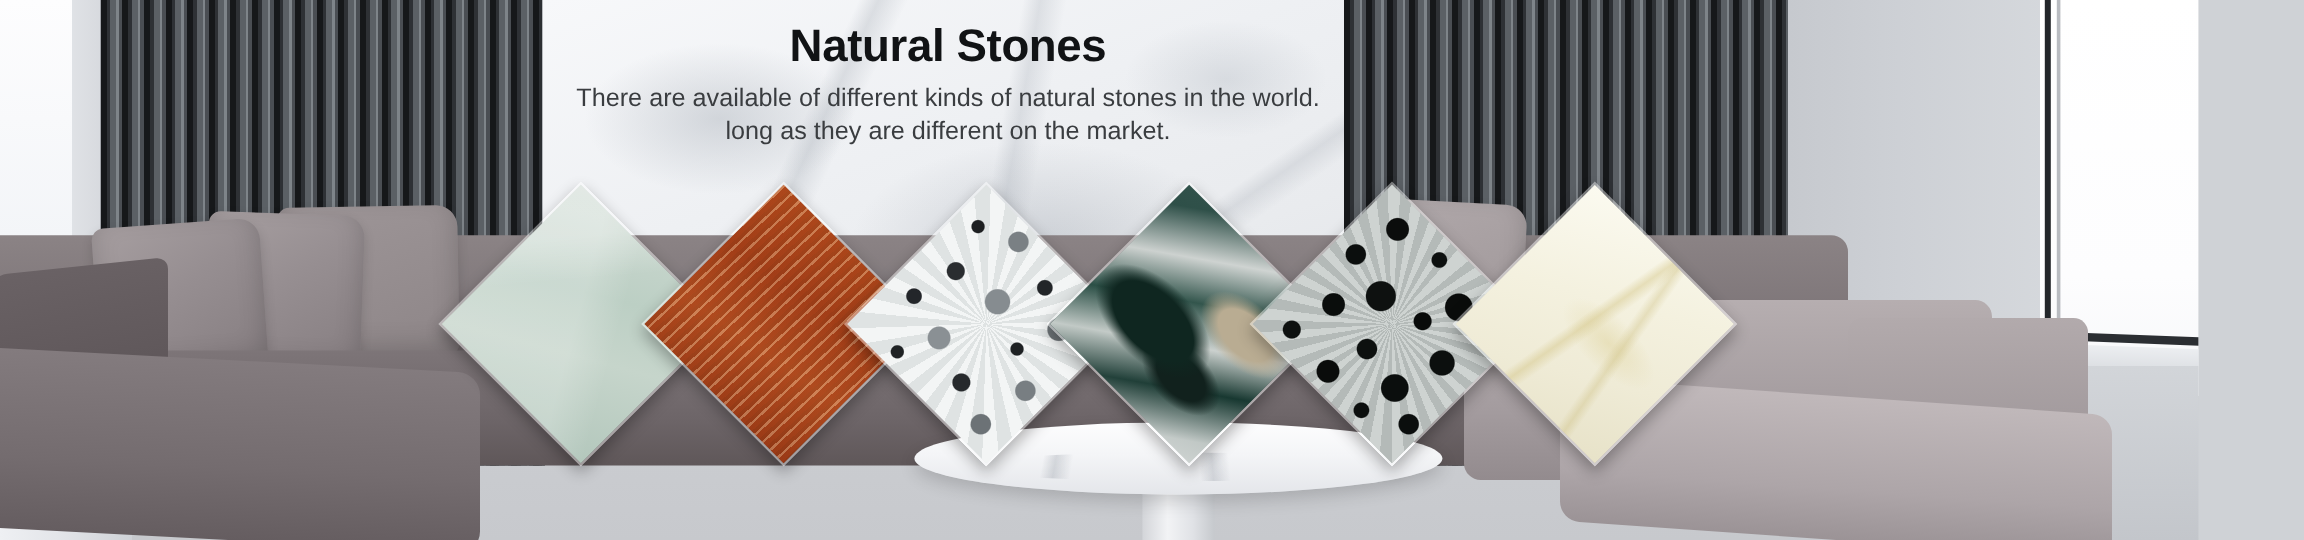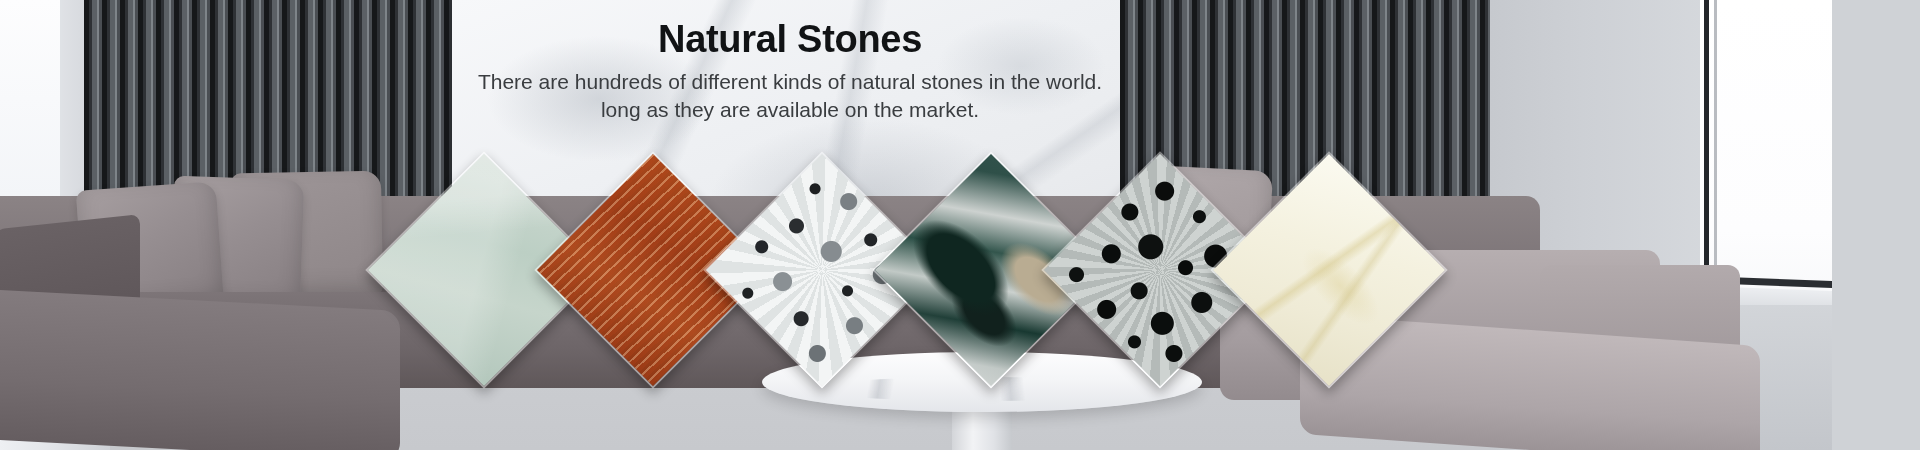--- a/index.html
+++ b/index.html
@@ -371,18 +371,18 @@
   <div class="tile tile-5">
     <div class="tile-inner stone-grey-basalt"></div>
   </div>
   <div class="tile tile-6">
     <div class="tile-inner stone-cream-onyx"></div>
   </div>
 
   <div class="text-block">
     <div class="headline">Natural Stones</div>
     <div class="subline">
-      <div>There are hundreds of different kinds of natural stones in the world.</div>
-      <div>long as they are available on the market.</div>
+      <div>There are available of different kinds of natural stones in the world.</div>
+      <div>long as they are different on the market.</div>
     </div>
   </div>
 
 </div>
 
 </body></html>

